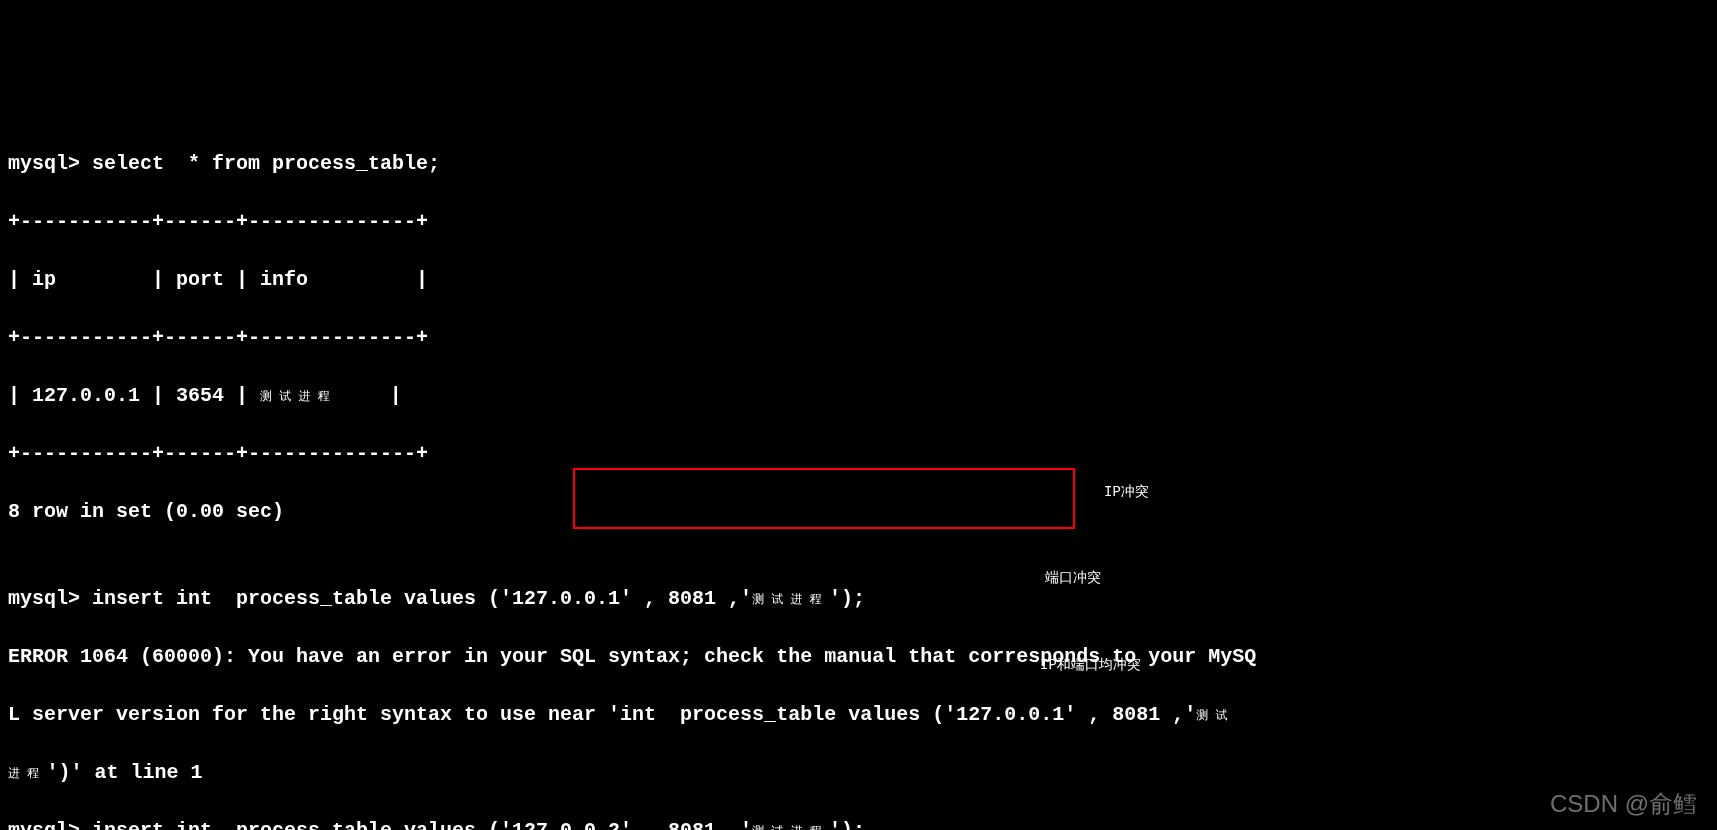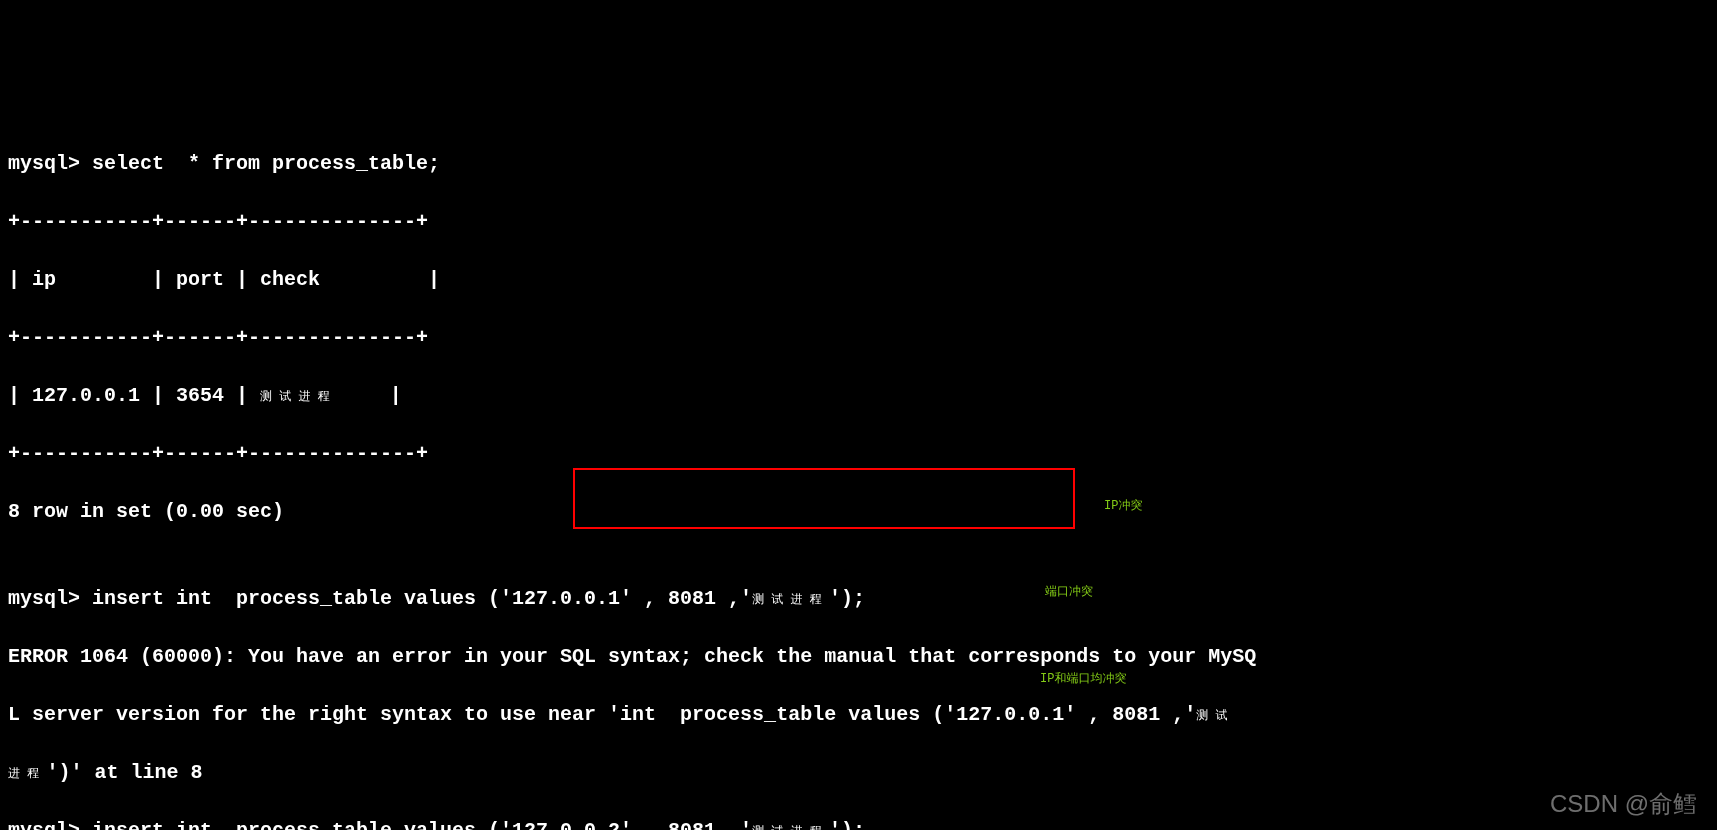--- a/index.html
+++ b/index.html
@@ -23,25 +23,24 @@
     }
     .line {
       white-space: pre;
     }
     .cjk {
       font-size: 12px;
       font-weight: normal;
       vertical-align: 1px;
     }
     .annotation {
-      color: #84cc16;
-      font-size: 12px;
+      color: #ffffff;
+      font-size: 14px;
       font-weight: normal;
       position: absolute;
-      margin-top: 16px;
     }
     .annot-1 { top: 482px; left: 1104px; }
     .annot-2 { top: 568px; left: 1045px; }
     .annot-3 { top: 655px; left: 1040px; }
     .red-box {
       position: absolute;
       border: 2px solid #ff0000;
       top: 468px;
       left: 573px;
       width: 502px;
@@ -59,30 +58,30 @@
     }
   </style>
 </head>
 <body>
 
 
 
 <div>
 <div class="line">mysql&gt; select  * from process_table;</div>
 <div class="line">+-----------+------+--------------+</div>
-<div class="line">| ip        | port | check         |</div>
+<div class="line">| ip        | port | info         |</div>
 <div class="line">+-----------+------+--------------+</div>
 <div class="line"><span>| 127.0.0.1 | 3654 | </span><span class="cjk">测 试 进 程</span><span>     |</span></div>
 <div class="line">+-----------+------+--------------+</div>
 <div class="line">8 row in set (0.00 sec)</div>
 <div class="line"></div>
 <div class="line"><span>mysql&gt; insert int  process_table values ('127.0.0.1' , 8081 ,'</span><span class="cjk">测 试 进 程 </span><span>');</span></div>
 <div class="line">ERROR 1064 (60000): You have an error in your SQL syntax; check the manual that corresponds to your MySQ</div>
 <div class="line"><span>L server version for the right syntax to use near 'int  process_table values ('127.0.0.1' , 8081 ,'</span><span class="cjk">测 试 </span></div>
-<div class="line"><span class="cjk">进 程 </span><span>')' at line 8</span></div>
+<div class="line"><span class="cjk">进 程 </span><span>')' at line 1</span></div>
 <div class="line"><span>mysql&gt; insert int  process_table values ('127.0.0.2' , 8081 ,'</span><span class="cjk">测 试 进 程 </span><span>');</span></div>
 
 
 
 
 
 <div class="line"></div>
 
 
 <div class="line"></div>

